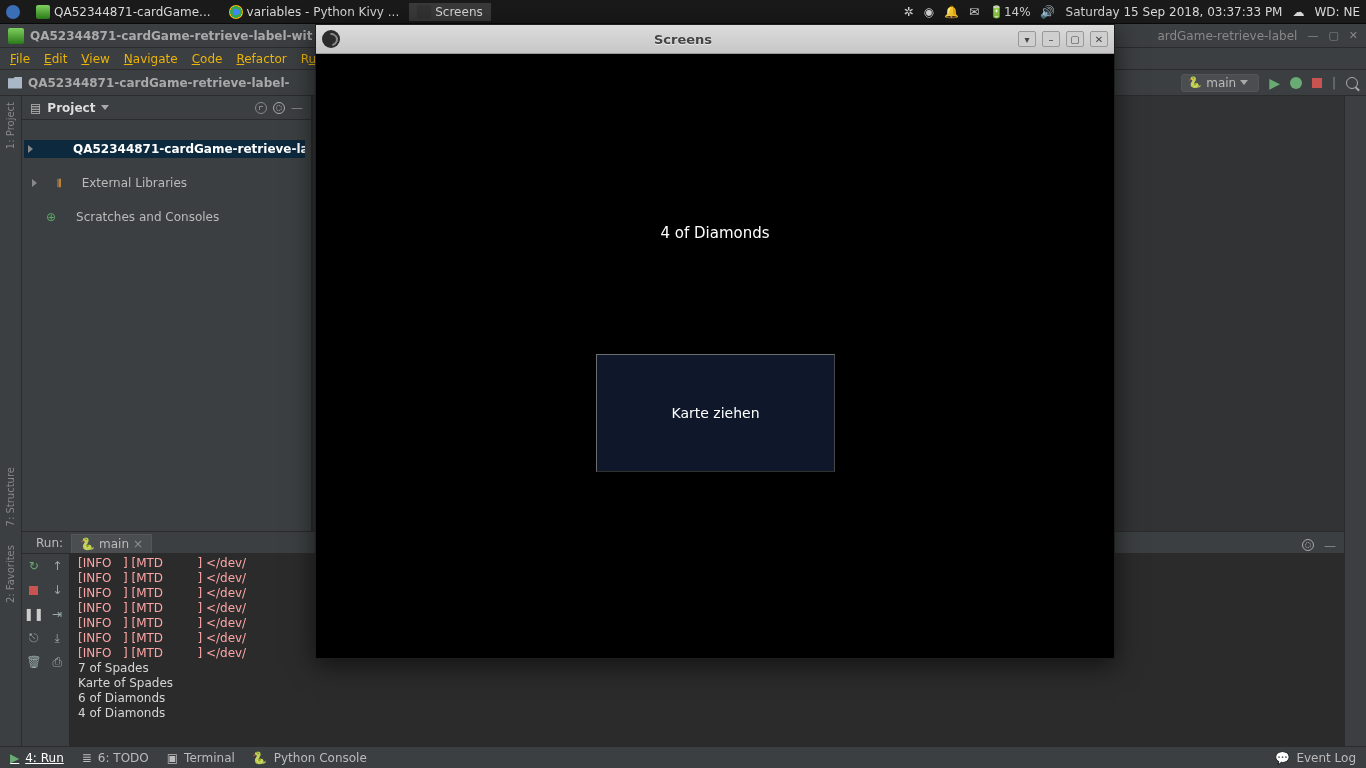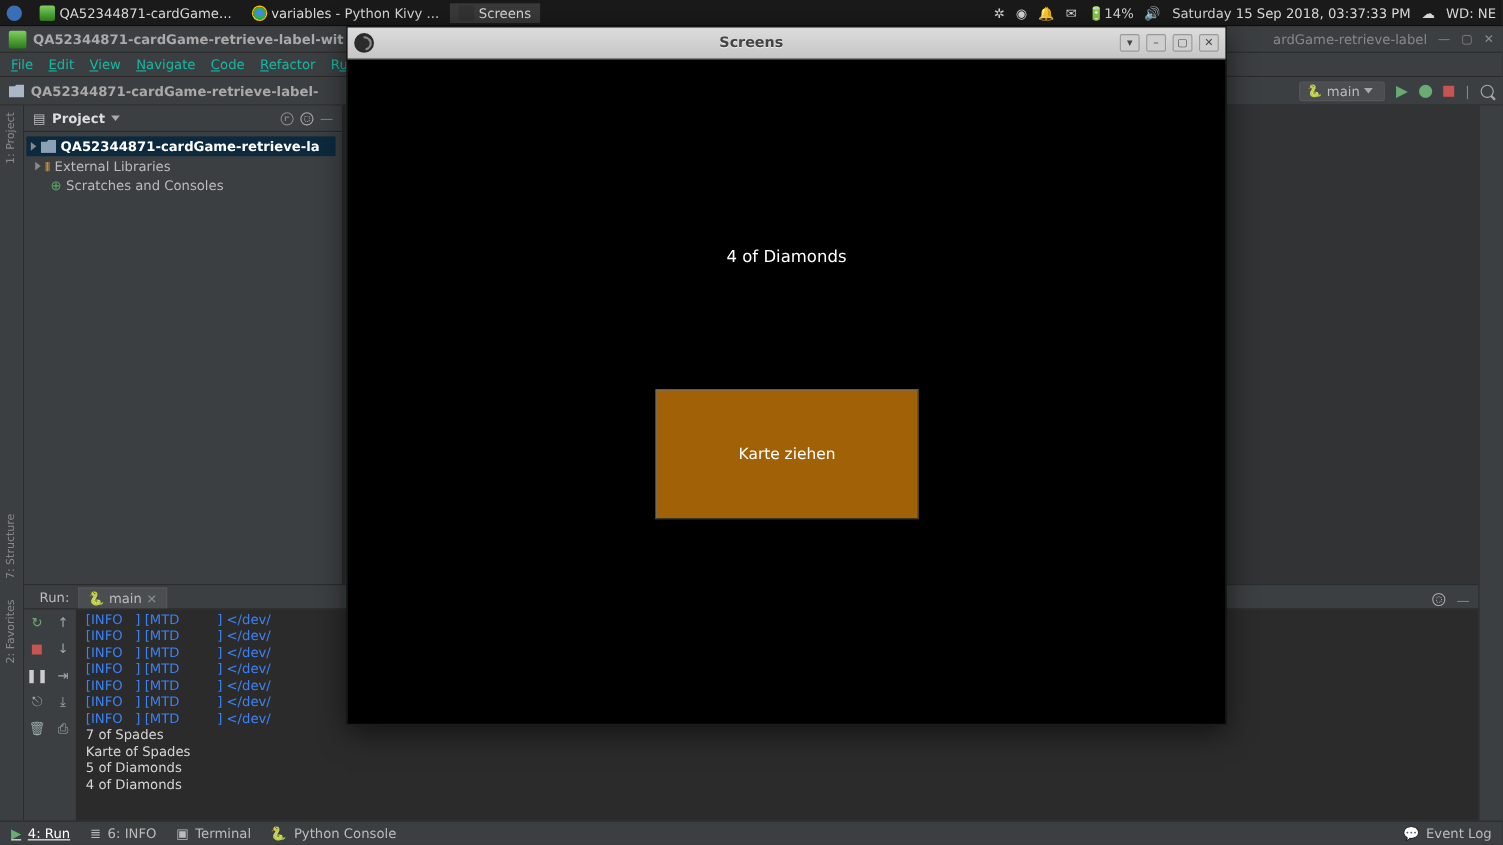--- a/index.html
+++ b/index.html
@@ -30,21 +30,21 @@
     font-size: 12px;
   }
   .titlebar {
     height: 24px; background: #3c3f41; display: flex; align-items: center;
     padding: 0 8px; color: #999; border-bottom: 1px solid #2b2b2b;
   }
   .titlebar .appico { width:16px; height:16px; background:linear-gradient(#7fcf5f,#2a7a1a); margin-right:6px; border-radius:2px;}
   .titlebar .bread { flex:1; white-space:nowrap; overflow:hidden; color:#aaa; font-weight:bold;}
   .titlebar .wbtns { display:flex; gap:10px; font-size:11px; color:#888;}
   .menubar { height: 22px; display:flex; align-items:center; gap:14px; padding:0 10px; border-bottom:1px solid #2b2b2b; }
-  .menubar span { color:#14b8a6; }
+  .menubar span { color:#eab308; }
   .menubar span u { text-decoration: underline; }
   .navbar { height: 26px; display:flex; align-items:center; padding:0 8px; border-bottom:1px solid #2b2b2b; background:#3c3f41;}
   .navbar .folder-ico { width:14px; height:12px; background:#a9b7c6; display:inline-block; margin-right:6px; clip-path: polygon(0 15%,40% 15%,50% 0,100% 0,100% 100%,0 100%);}
   .navbar .crumb { color:#a9a9a9; font-weight:bold;}
   .navbar .right { margin-left:auto; display:flex; align-items:center; gap:10px;}
   .cfgpill { background:#4b4e50; border:1px solid #555; padding:1px 10px 1px 6px; border-radius:3px; display:flex; align-items:center; gap:4px;}
   .cfgpill .py { color:#ffd54a; font-size:11px;}
   .tri-down { width:0;height:0;border-left:4px solid transparent;border-right:4px solid transparent;border-top:5px solid #aaa; display:inline-block;}
   .runico { color:#6aab73; font-size:14px;}
   .bugico { width:12px;height:12px;background:#6aab73;border-radius:50%;display:inline-block;}
@@ -61,21 +61,21 @@
 
   
   .split-top { flex:1; display:flex; min-height:0; }
   .projpane { width:290px; background:#3c3f41; border-right:1px solid #2b2b2b; display:flex; flex-direction:column; }
   .projpane .hdr { height:24px; display:flex; align-items:center; padding:0 8px; border-bottom:1px solid #2b2b2b; gap:6px;}
   .projpane .hdr .title { color:#ddd; font-weight:bold;}
   .projpane .hdr .hspacer { flex:1;}
   .projpane .hdr .dot { width:12px;height:12px;border:1px solid #888;border-radius:50%;display:inline-block;position:relative;}
   .projpane .hdr .dot::after{content:"";position:absolute;inset:3px;border-left:1px solid #888;border-top:1px solid #888;}
   .projpane .tree { padding:4px 6px; color:#bbb; }
-  .projpane .tree .row { display:flex; align-items:center; gap:4px; padding:2px 0; white-space:nowrap; overflow:hidden;}
+  .projpane .tree .row { display:flex; align-items:center; gap:20px; padding:2px 0; white-space:nowrap; overflow:hidden;margin-top:16px;}
   .projpane .tree .row.sel { background:#0d293e; color:#fff; padding-left:4px; margin-left:-4px;}
   .projpane .tree .caret { width:0;height:0;border-top:4px solid transparent;border-bottom:4px solid transparent;border-left:5px solid #888;display:inline-block;}
   .projpane .tree .fico { width:14px;height:12px;background:#8aa1b5;display:inline-block;clip-path:polygon(0 15%,40% 15%,50% 0,100% 0,100% 100%,0 100%);}
   .projpane .tree .libico { color:#f2a33c; font-size:11px;}
 
   .editor { flex:1; background:#313335; border-left:1px solid #2b2b2b;}
 
   
   .runpane { height:215px; border-top:1px solid #2b2b2b; background:#3c3f41; display:flex; flex-direction:column;}
   .runpane .tabrow { height:22px; display:flex; align-items:flex-end; padding-left:6px; border-bottom:1px solid #2b2b2b;}
@@ -83,21 +83,21 @@
   .runpane .tabrow .tab { background:#4b4e50; border:1px solid #555; border-bottom:none; padding:2px 8px; display:flex; align-items:center; gap:4px; font-size:12px;}
   .runpane .tabrow .tab .py { color:#ffd54a;}
   .runpane .tabrow .tab .x { opacity:.6;}
   .runpane .tabrow .rright { margin-left:auto; display:flex; gap:10px; padding-right:8px; color:#888;}
   .runpane .cbody { flex:1; display:flex; min-height:0;}
   .runpane .ctrls { width:48px; border-right:1px solid #2b2b2b; display:grid; grid-template-columns:1fr 1fr; grid-auto-rows:24px; }
   .runpane .ctrls div { display:flex; align-items:center; justify-content:center; font-size:12px; color:#9aa;}
   .runpane .ctrls .play{color:#6aab73;}
   .runpane .ctrls .stop div{width:9px;height:9px;background:#c75450;}
   .runpane .console { flex:1; background:#2b2b2b; font-family:"DejaVu Sans Mono","Liberation Mono",monospace; font-size:12px; line-height:15px; padding:2px 8px; color:#bdbdbd; white-space:pre; overflow:hidden;}
-  .runpane .console .b { color:#3b82f6;}
+  .runpane .console .b { color:#fca5a5;}
   .runpane .console .w { color:#d6d6d6;}
 
   
   .toolstrip { height:22px; border-top:1px solid #2b2b2b; display:flex; align-items:center; gap:18px; padding:0 10px; font-size:12px; color:#bbb;}
   .toolstrip .item { display:flex; align-items:center; gap:6px;}
   .toolstrip .item.active { color:#fff; text-decoration:underline;}
   .toolstrip .right { margin-left:auto; display:flex; align-items:center; gap:6px;}
   .statusbar { height:20px; border-top:1px solid #2b2b2b; display:flex; align-items:center; justify-content:flex-end; gap:14px; padding:0 10px; font-size:11px; color:#9a9a9a;}
   .lock { width:9px; height:11px; border:1px solid #888; border-top:none; position:relative; display:inline-block;}
   .lock::before{content:"";position:absolute;top:-6px;left:1px;width:5px;height:5px;border:1px solid #888;border-bottom:none;border-radius:3px 3px 0 0;}
@@ -108,21 +108,21 @@
     background:#000; border:1px solid #1e1e1e; box-shadow:0 6px 25px rgba(0,0,0,.6);
   }
   .kivy .tb { height:29px; background:linear-gradient(#dcdcdc,#c6c6c6); display:flex; align-items:center; padding:0 6px; color:#333; border-bottom:1px solid #9a9a9a;}
   .kivy .tb .kico { width:18px;height:18px;border-radius:50%;background:#2b2b2b;display:flex;align-items:center;justify-content:center;margin-right:8px;}
   .kivy .tb .kico::after{content:"";width:9px;height:9px;border:2px solid #888;border-left-color:transparent;border-bottom-color:transparent;border-radius:50%;transform:rotate(35deg);}
   .kivy .tb .ttl { flex:1; text-align:center; font-weight:bold; font-size:13px; color:#444; text-shadow:0 1px 0 #eee;}
   .kivy .tb .btns { display:flex; gap:6px;}
   .kivy .tb .btns span { width:18px; height:16px; background:#cfcfcf; border:1px solid #999; border-radius:2px; display:flex; align-items:center; justify-content:center; font-size:10px; color:#444;}
   .kivy .content { position:absolute; top:29px; left:0; right:0; bottom:0;}
   .kivy .card-label { position:absolute; left:0; right:0; top:170px; text-align:center; color:#fff; font-size:15px;}
-  .kivy .btn { position:absolute; left:280px; width:239px; height:118px; background:#a16207; color:#fff; display:flex; align-items:center; justify-content:center; font-size:14px; border-top:1px solid #6e6e6e; border-left:1px solid #6e6e6e; border-right:1px solid #474747; border-bottom:1px solid #303030;}
+  .kivy .btn { position:absolute; left:280px; width:239px; height:118px; background:#0f172a; color:#fff; display:flex; align-items:center; justify-content:center; font-size:14px; border-top:1px solid #6e6e6e; border-left:1px solid #6e6e6e; border-right:1px solid #474747; border-bottom:1px solid #303030;}
   .kivy .btn.b1 { top:300px; }
   .kivy .btn.b2 { top:420px; }
 
   .gearico { width:12px;height:12px;border:1.5px solid #aaa;border-radius:50%;display:inline-block;position:relative;}
   .gearico::after{content:"";position:absolute;inset:2px;border:1.5px dotted #aaa;border-radius:50%;}
 </style>
 </head>
 <body>
 
 <div class="panel">
@@ -261,37 +261,37 @@
           </div>
           <div class="console"><span class="b">[INFO   ] [MTD         ] &lt;/dev/</span>
 <span class="b">[INFO   ] [MTD         ] &lt;/dev/</span>
 <span class="b">[INFO   ] [MTD         ] &lt;/dev/</span>
 <span class="b">[INFO   ] [MTD         ] &lt;/dev/</span>
 <span class="b">[INFO   ] [MTD         ] &lt;/dev/</span>
 <span class="b">[INFO   ] [MTD         ] &lt;/dev/</span>
 <span class="b">[INFO   ] [MTD         ] &lt;/dev/</span>
 <span class="w">7 of Spades</span>
 <span class="w">Karte of Spades</span>
-<span class="w">5 of Diamonds</span>
+<span class="w">6 of Diamonds</span>
 <span class="w">4 of Diamonds</span></div>
         </div>
       </div>
     </div>
 
     <div class="gutter-right"></div>
   </div>
 
   <div class="toolstrip">
     <div class="item active">
         <span style="color:#6aab73;">▶</span>
         <span>4: Run</span>
       </div>
     <div class="item">
         <span>≣</span>
-        <span>6: INFO</span>
+        <span>6: TODO</span>
       </div>
     <div class="item">
         <span>▣</span>
         <span>Terminal</span>
       </div>
     <div class="item">
         <span style="color:#ffd54a;">🐍</span>
         <span>Python Console</span>
       </div>
     <div class="right">

